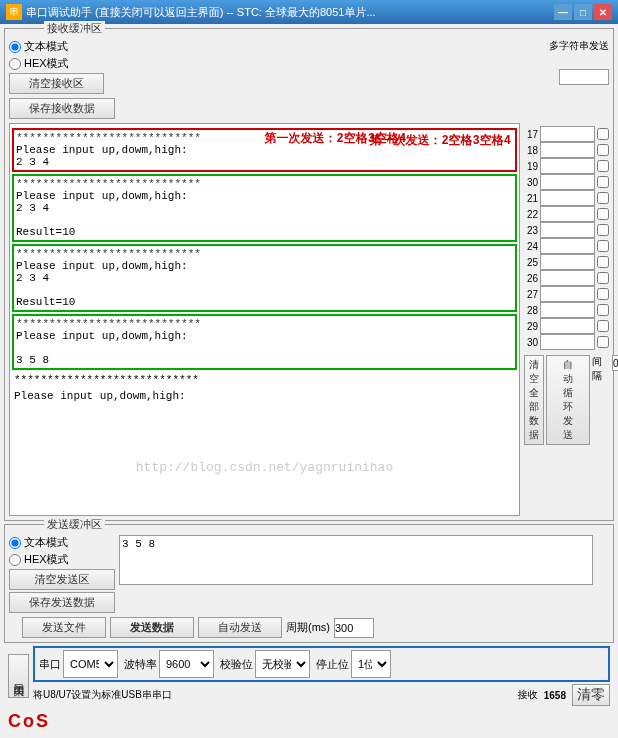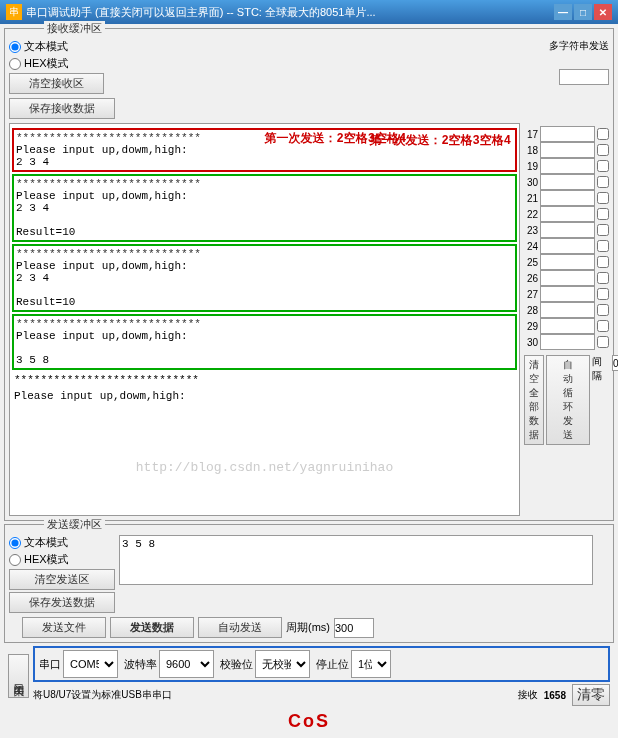--- a/index.html
+++ b/index.html
@@ -276,21 +276,20 @@
       letter-spacing: 2px;
     }
 
     .bottom-most {
       display: flex;
       align-items: center;
       padding: 2px 4px 2px 4px;
       gap: 6px;
       font-size: 10px;
       color: #555;
-      justify-content: center;
     }
 
   </style>
 </head>
 <body>
 
 <div class="title-bar">
   <div class="title-bar-left">
     <div class="title-bar-icon">串</div>
     <span>串口调试助手 (直接关闭可以返回主界面) -- STC: 全球最大的8051单片...</span>

